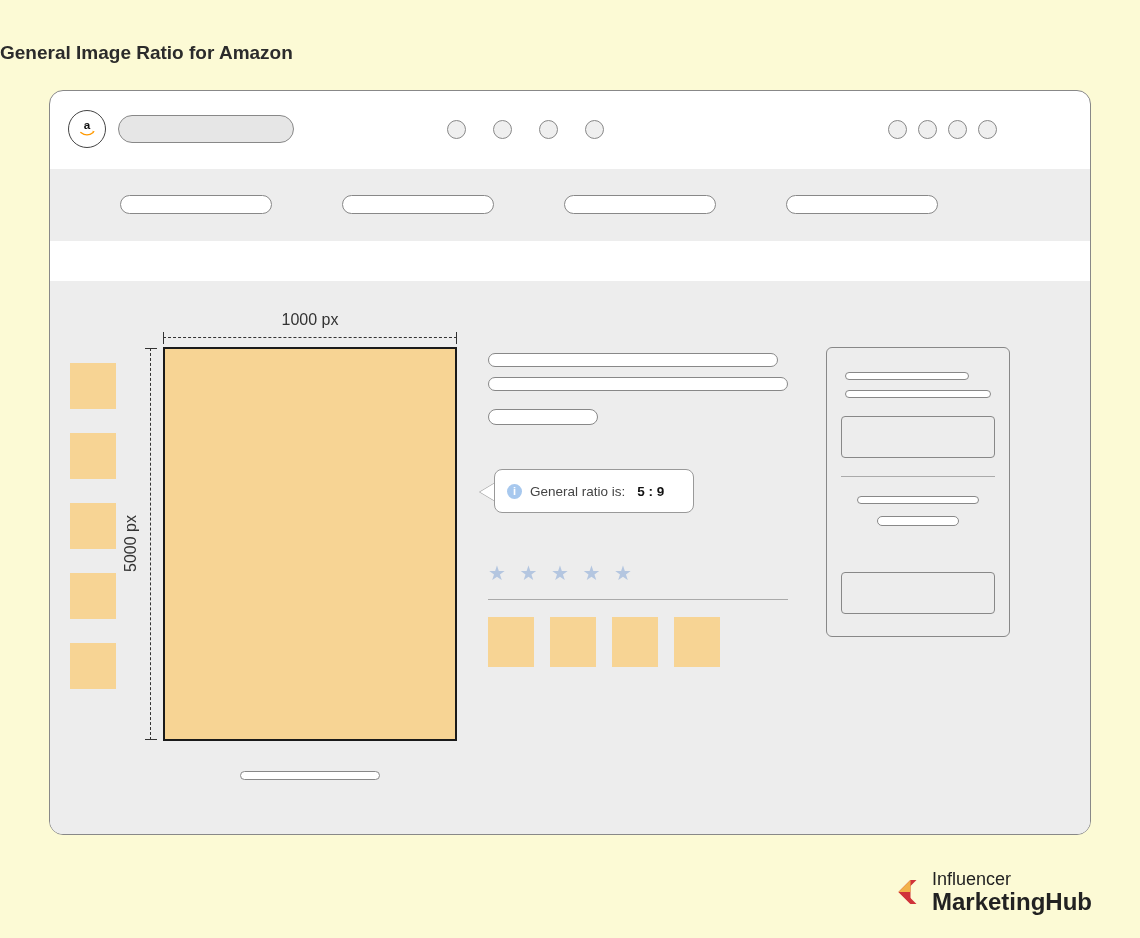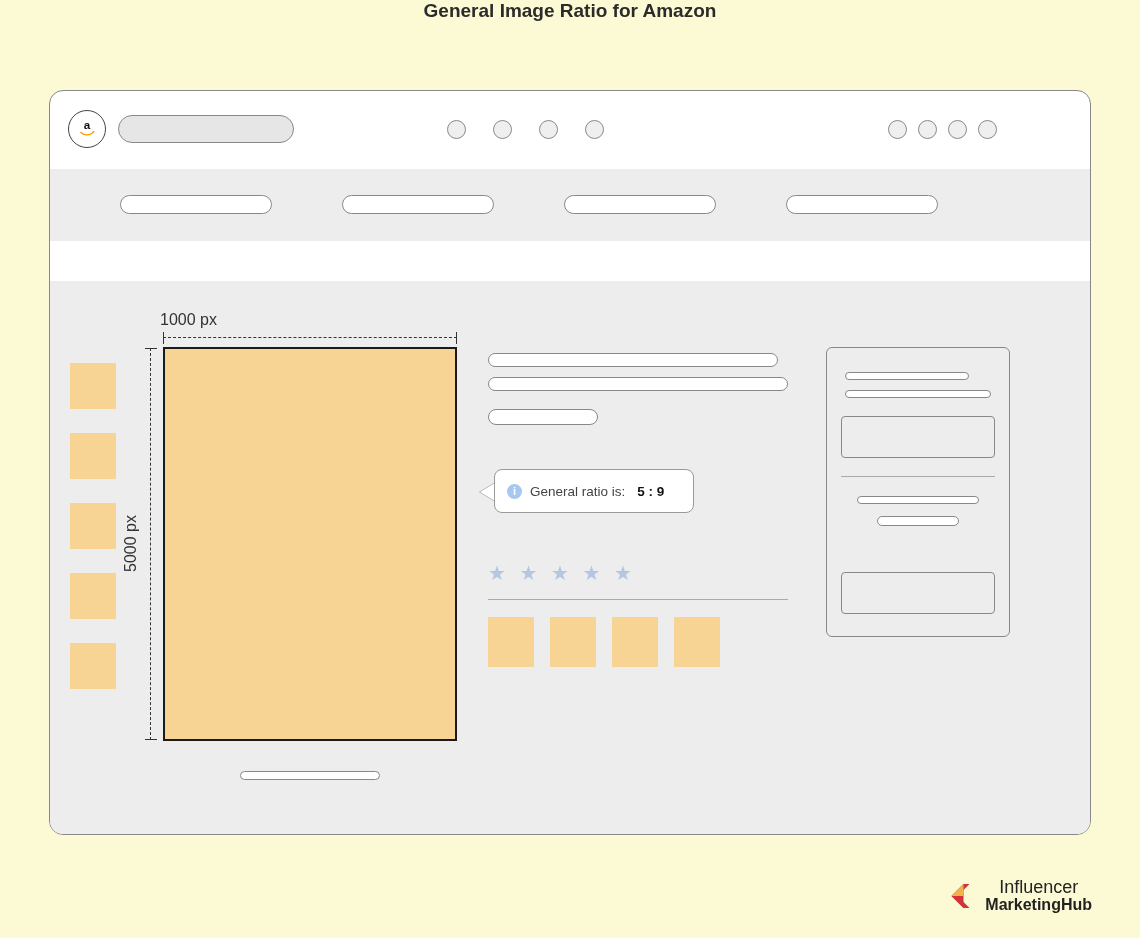--- a/index.html
+++ b/index.html
@@ -4,23 +4,23 @@
 <style>
   * { box-sizing: border-box; margin: 0; padding: 0; }
   html, body { width: 1140px; height: 938px; }
   body {
     background: #fcfad5;
     font-family: -apple-system, BlinkMacSystemFont, "Segoe UI", Arial, sans-serif;
     color: #333;
     position: relative;
   }
   .title {
-    text-align: center;
     font-size: 19px;
     font-weight: 600;
+    padding-top: 42px;
     color: #2b2b2b;
   }
   .browser {
     position: absolute;
     left: 49px;
     top: 90px;
     width: 1042px;
     height: 745px;
     background: #fff;
     border: 1px solid #888;
@@ -88,21 +88,21 @@
     position: absolute;
     left: 20px;
     width: 46px; height: 46px;
     background: #f7d494;
   }
   .t1{top:82px;} .t2{top:152px;} .t3{top:222px;} .t4{top:292px;} .t5{top:362px;}
 
   
   .width-label {
     position: absolute; top: 30px; left: 110px; width: 300px;
-    font-size: 16px; color: #333;
+    text-align: center; font-size: 16px; color: #333;
   }
   .width-rule {
     position: absolute; top: 56px; left: 113px; width: 294px;
     border-top: 1px dashed #333;
   }
   .width-rule::before, .width-rule::after {
     content:""; position:absolute; top:-6px; width:0; height:12px; border-left:1px solid #333;
   }
   .width-rule::before{left:0;} .width-rule::after{right:0;}
 
@@ -205,23 +205,23 @@
   .bl4{top:168px; height:10px; left:50px; right:50px; border-radius:6px;}
   .bb-box2{position:absolute; left:14px; right:14px; top:224px; height:42px; border:1px solid #888; border-radius:4px;}
 
   
   .brand {
     position:absolute; right:48px; bottom:24px;
     display:flex; align-items:center; gap:8px;
     color:#222;
   }
   .brand .mark svg{width:30px;height:30px;display:block;}
-  .brand .txt{line-height:1.05;text-align:center;}
+  .brand .txt{line-height:1.05;}
   .brand .line1{font-size:18px; font-weight:400;}
-  .brand .line2{font-size:16px; font-weight:700;}
+  .brand .line2{font-size:24px; font-weight:700;}
 </style>
 </head>
 <body>
 
 <div class="title">General Image Ratio for Amazon</div>
 
 <div class="browser">
 
   <div class="hdr">
     <div class="amz-logo">

